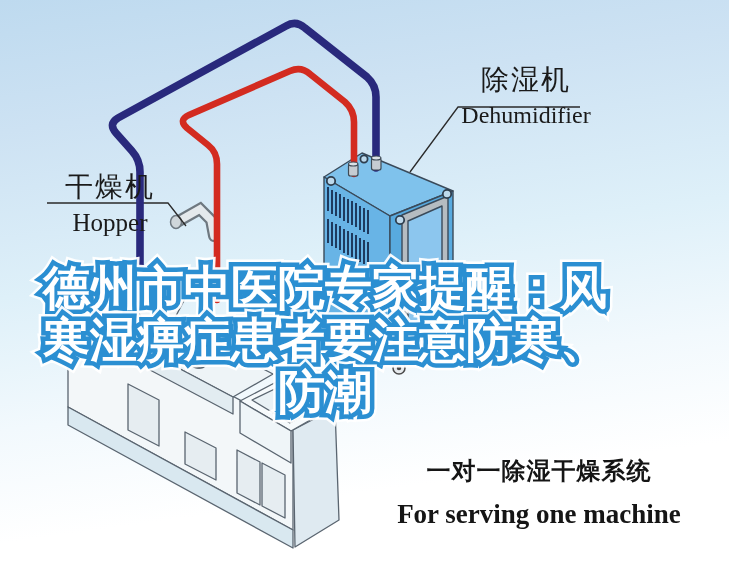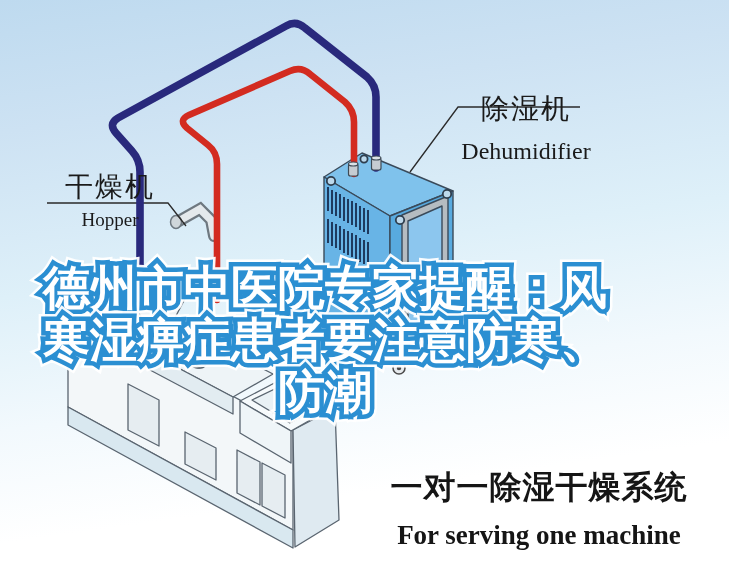--- a/index.html
+++ b/index.html
@@ -8,37 +8,37 @@
     width:729px;height:561px;
     overflow:hidden;
     background:linear-gradient(172deg,#bedaef 0%,#cde2f3 20%,#def0f9 45%,#f2f9fd 65%,#ffffff 82%,#ffffff 100%);
     font-family:"DejaVu Sans","Liberation Sans",sans-serif;
   }
   svg{position:absolute;left:0;top:0;}
   .label{position:absolute;text-align:center;color:#1a1a1a;}
   .label .zh{display:block;font-size:28px;letter-spacing:2px;line-height:1.05;}
   .label .en{display:block;font-family:"Liberation Serif","DejaVu Serif",serif;line-height:1.05;}
   .hopper-label{left:56px;top:172px;width:108px;}
-  .hopper-label .en{font-size:19px;margin-top:9px;}
-  .dehum-label{left:452px;top:94px;width:148px;}
-  .dehum-label .en{font-size:24px;margin-top:16px;}
+  .hopper-label .en{font-size:25px;margin-top:9px;}
+  .dehum-label{left:452px;top:65px;width:148px;}
+  .dehum-label .en{font-size:24px;margin-top:9px;}
   .overlay{
     position:absolute;left:0;top:219px;width:650px;
     text-align:center;z-index:30;
     font-weight:bold;
     margin-top:43px;
   }
   .t-line{display:grid;justify-items:center;line-height:52px;font-size:47px;}
   .t-line > span{grid-area:1/1;white-space:nowrap;}
   .t-halo{color:#fff;-webkit-text-stroke:14px rgba(255,255,255,.95);
           text-shadow:4px 5px 0 rgba(110,165,205,.45);}
   .t-stroke{color:#2b8fd2;-webkit-text-stroke:9px #2b8fd2;}
   .t-fill{color:#ffffff;}
   .caption{position:absolute;left:379px;top:458px;width:320px;text-align:center;z-index:20;color:#151515;}
-  .caption .zh{display:block;font-size:32px;font-weight:900;letter-spacing:1px;line-height:1.1;margin-top:12px;}
+  .caption .zh{display:block;font-size:24px;font-weight:900;letter-spacing:1px;line-height:1.1;}
   .caption .en{display:block;font-family:"Liberation Serif","DejaVu Serif",serif;font-weight:bold;font-size:27px;line-height:1.1;margin-top:16px;}
 </style>
 </head>
 <body>
 
 <div class="stage">
 
   <svg width="729" height="561" viewBox="0 0 729 561">
 
     <g stroke="#5a6570" stroke-width="1.3" stroke-linejoin="round">

